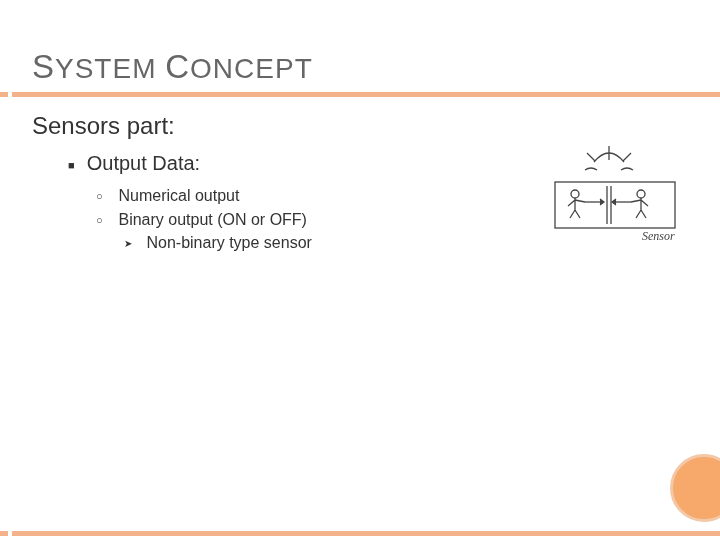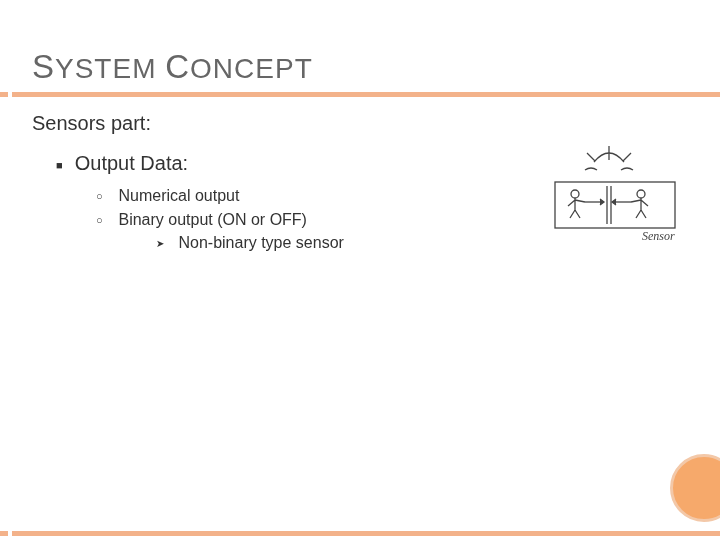--- a/index.html
+++ b/index.html
@@ -39,32 +39,32 @@
     height: 5px;
     background: linear-gradient(to right,
       #f3b28a 0, #f3b28a 8px,
       #ffffff 8px, #ffffff 12px,
       #f3b28a 12px, #f3b28a 100%);
   }
   .subheading {
     position: absolute;
     top: 112px;
     left: 32px;
-    font-size: 20px;
+    font-size: 24px;
     color: #333;
   }
   .content {
     position: absolute;
     top: 148px;
     left: 56px;
     font-size: 17px;
     line-height: 1.35;
   }
   .lvl1 {
-    margin: 2px 0 8px 0;
+    margin: 2px 0 8px 12px;
   }
   .lvl1 .bullet {
     display: inline-block;
     width: 14px;
     font-size: 11px;
     vertical-align: middle;
     color: #333;
   }
   .lvl1 .label {
     font-size: 20px;
@@ -73,21 +73,21 @@
     margin: 2px 0 2px 40px;
     font-size: 16px;
   }
   .lvl2 .bullet {
     display: inline-block;
     width: 18px;
     font-size: 11px;
     vertical-align: middle;
   }
   .lvl3 {
-    margin: 2px 0 2px 100px;
+    margin: 2px 0 2px 68px;
     font-size: 16px;
   }
   .lvl3 .bullet {
     display: inline-block;
     width: 18px;
     font-size: 10px;
     vertical-align: middle;
   }
   .illustration {
     position: absolute;

